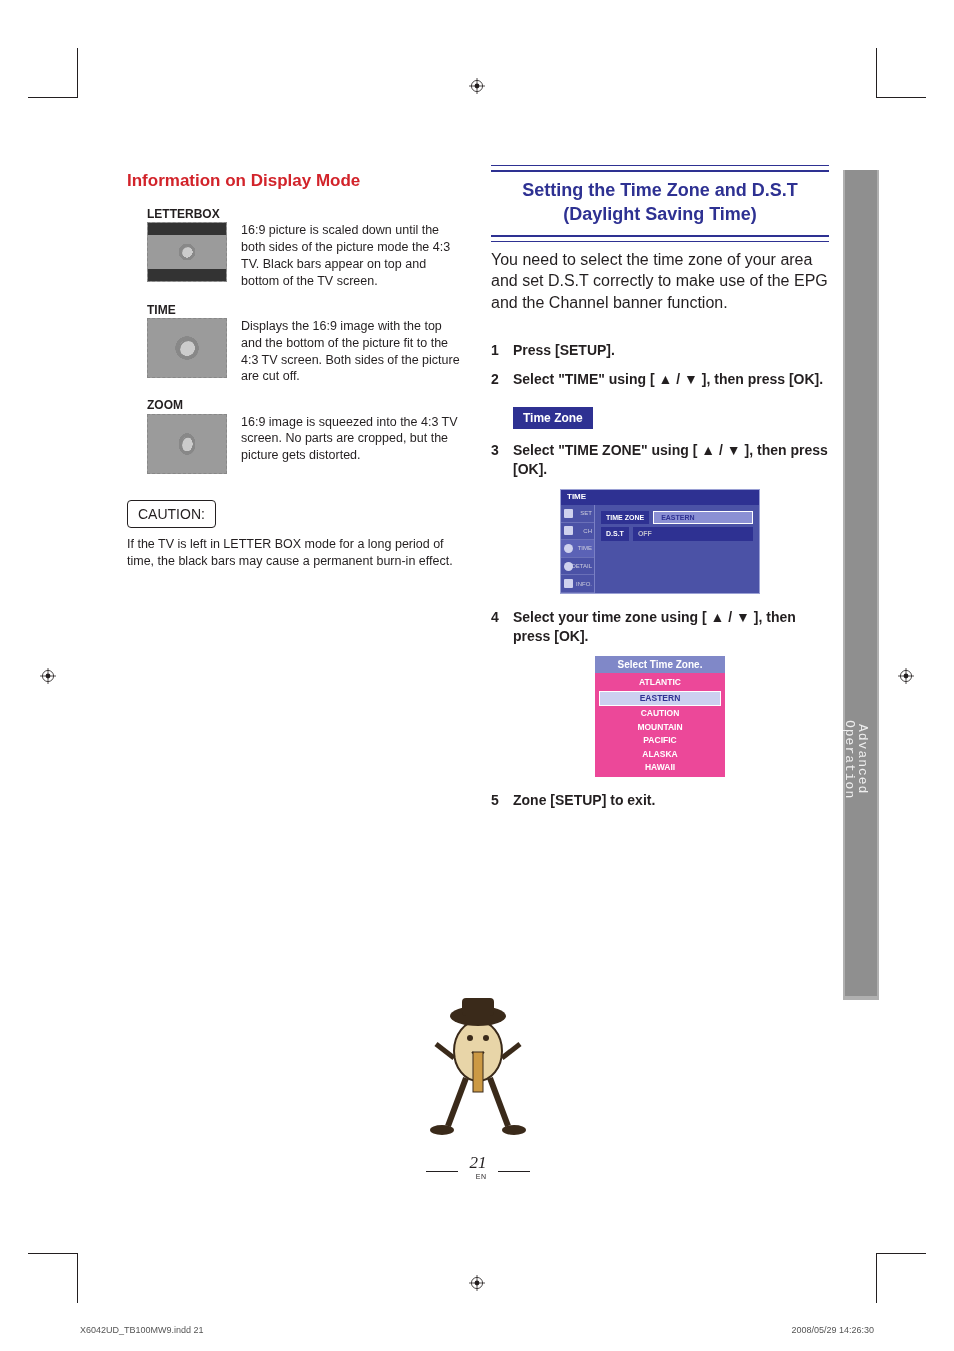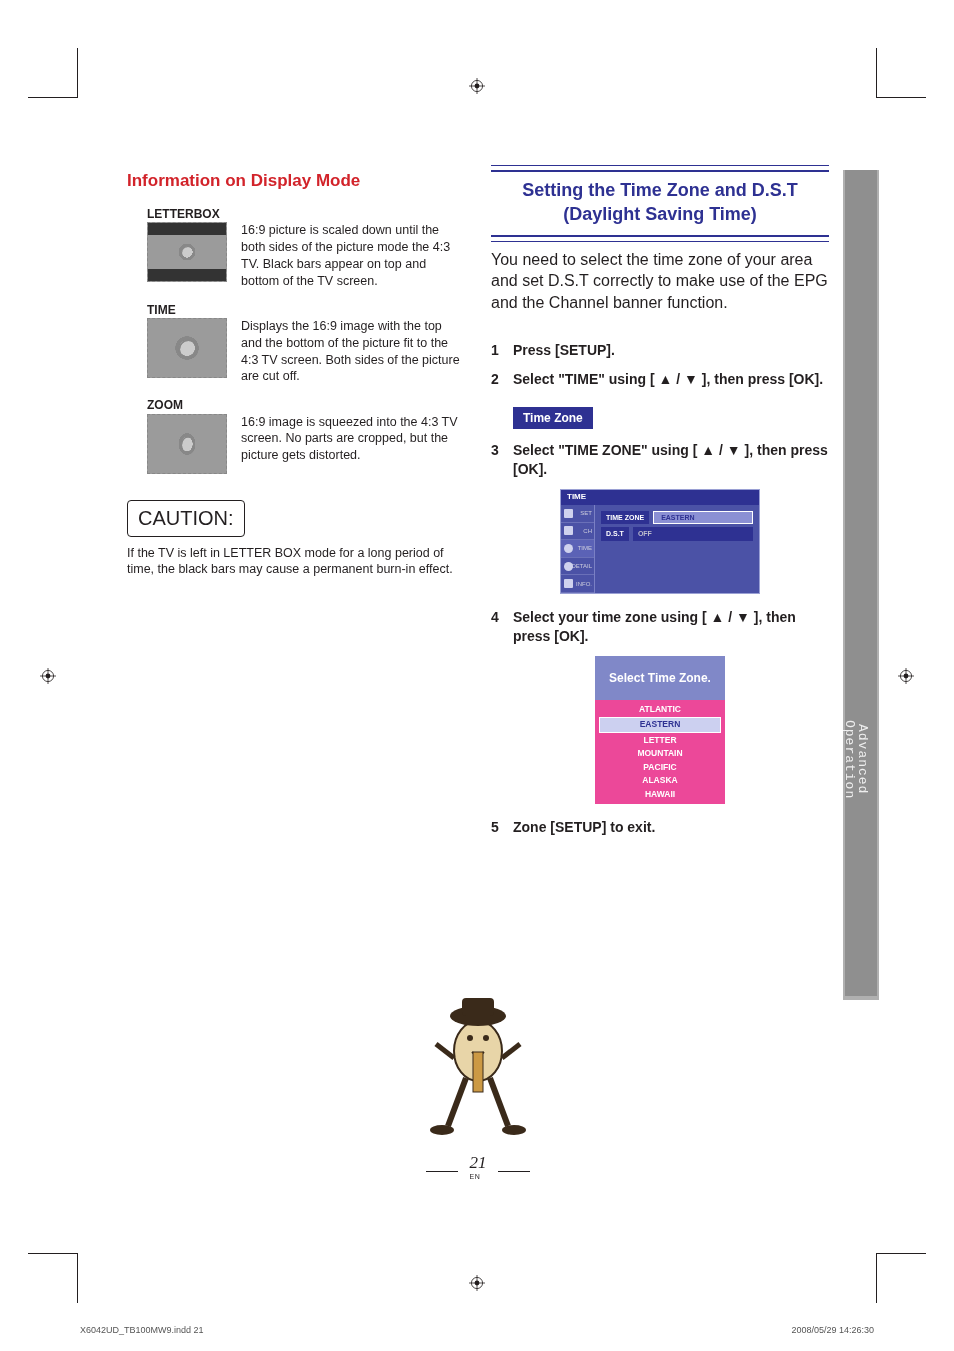--- a/index.html
+++ b/index.html
@@ -149,21 +149,21 @@
     font-size: 12.5px;
   }
 
   .caution-box {
     border: 1px solid #231f20;
     border-radius: 4px;
     padding: 4px 10px;
     display: inline-block;
     margin-top: 14px;
     margin-bottom: 8px;
-    font-size: 20px;
+    font-size: 14px;
   }
   .caution-text {
     font-size: 12.5px;
   }
 
   .intro {
     font-size: 16px;
     margin-bottom: 28px;
   }
   .step {
@@ -250,42 +250,42 @@
 
   .osd2 {
     width: 130px;
     margin: 6px auto 14px;
     font-size: 9px;
     color: #fff;
     text-align: center;
   }
   .osd2-head {
     background: #8088c8;
-    padding: 14px;
-    font-weight: 700;
-    font-size: 12px;
+    padding: 2px;
+    font-weight: 700;
+    font-size: 10px;
   }
   .osd2-body {
     background: #ec4899;
     padding: 3px 6px;
   }
   .osd2-item { padding: 1px 0; font-weight: 700; font-size: 8.5px; }
   .osd2-item.sel {
     background: #ccd0f0;
     color: #2e3192;
     border: 1px solid #fff;
     margin: 1px -2px;
   }
 
   .page-num {
     position: absolute;
     bottom: 40px;
     left: 50%;
     transform: translateX(-50%);
-    text-align: left;
+    text-align: right;
     font-family: Georgia, serif;
     font-style: italic;
     font-size: 17px;
   }
   .page-num .en {
     display: block;
     font-size: 7px;
     font-style: normal;
     font-family: Arial;
     letter-spacing: 0.5px;
@@ -477,21 +477,21 @@
       <div class="step-num">4</div>
       <div class="step-text">Select your time zone using [ ▲ / ▼ ], then press [OK].</div>
     </div>
 
     
     <div class="osd2">
       <div class="osd2-head">Select Time Zone.</div>
       <div class="osd2-body">
         <div class="osd2-item">ATLANTIC</div>
         <div class="osd2-item sel">EASTERN</div>
-        <div class="osd2-item">LETTER</div>
+        <div class="osd2-item">CAUTION</div>
         <div class="osd2-item">MOUNTAIN</div>
         <div class="osd2-item">PACIFIC</div>
         <div class="osd2-item">ALASKA</div>
         <div class="osd2-item">HAWAII</div>
       </div>
     </div>
 
     <div class="step">
       <div class="step-num">5</div>
       <div class="step-text">Zone [SETUP] to exit.</div>

